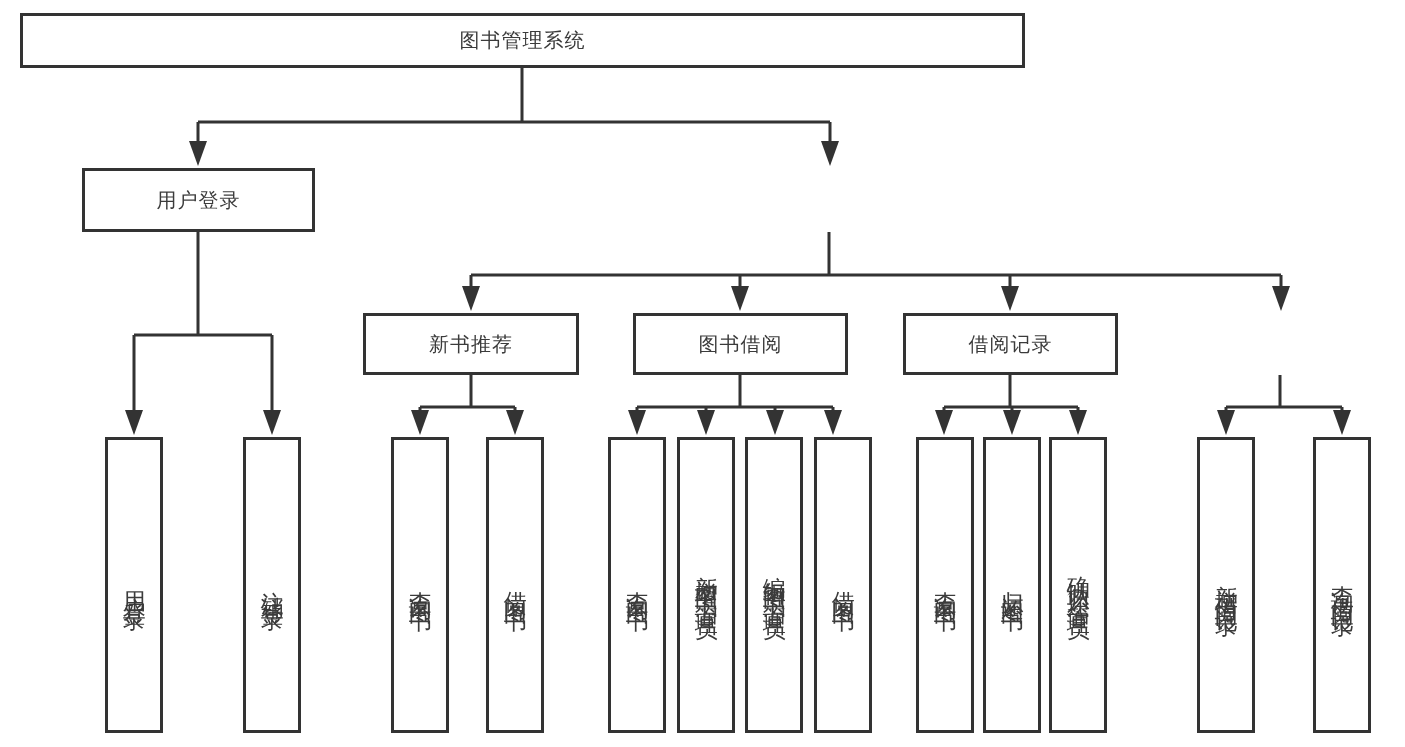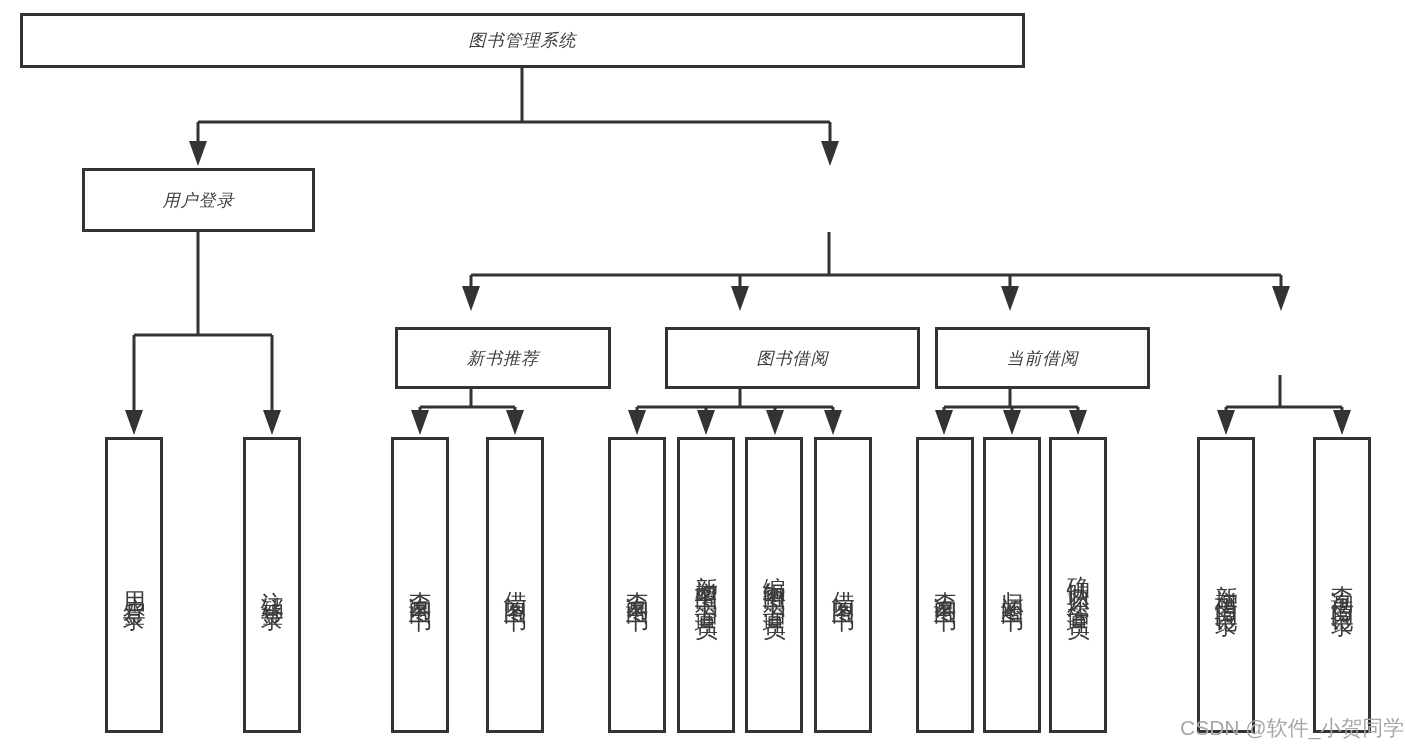--- a/index.html
+++ b/index.html
@@ -20,34 +20,33 @@
     position: absolute;
     box-sizing: border-box;
     background: #ffffff;
     border: 3px solid #333333;
     display: flex;
     align-items: center;
     justify-content: center;
     color: #3b3b3b;
   }
   .box.h span {
-    font-size: 17px;
+    font-size: 20px;
     letter-spacing: 1px;
     white-space: nowrap;
-    font-style: italic;
   }
   .box.v span {
     writing-mode: vertical-rl;
     font-size: 23px;
     line-height: 1.1;
     letter-spacing: 6px;
     white-space: nowrap;
   }
   .leaf { top: 437px; width: 58px; height: 296px; }
-  .lvl3 { top: 327px; height: 62px; margin-left: 32px; }
+  .lvl3 { top: 313px; height: 62px; }
   .lvl2 { top: 168px; height: 64px; }
   .watermark {
     position: absolute;
     left: 1180px;
     top: 714px;
     font-size: 21px;
     color: #a6a6a6;
     white-space: nowrap;
     z-index: 5;
   }
@@ -104,25 +103,25 @@
     <span>图书管理系统</span>
   </div>
 
   <div class="box h lvl2" style="left:82px; width:233px;">
     <span>用户登录</span>
   </div>
 
   <div class="box h lvl3" style="left:363px; width:216px;">
     <span>新书推荐</span>
   </div>
-  <div class="box h lvl3" style="left:633px; width:255px;">
+  <div class="box h lvl3" style="left:633px; width:215px;">
     <span>图书借阅</span>
   </div>
   <div class="box h lvl3" style="left:903px; width:215px;">
-    <span>当前借阅</span>
+    <span>借阅记录</span>
   </div>
 
   <div class="box v leaf" style="left:105px;">
     <span>用户登录</span>
   </div>
   <div class="box v leaf" style="left:243px;">
     <span>注销登录</span>
   </div>
 
   <div class="box v leaf" style="left:391px;">
@@ -155,15 +154,14 @@
     <span>确认归还（管理员）</span>
   </div>
 
   <div class="box v leaf" style="left:1197px;">
     <span>新增借阅记录</span>
   </div>
   <div class="box v leaf" style="left:1313px;">
     <span>查询借阅记录</span>
   </div>
 
-  <div class="watermark">CSDN @软件_小贺同学</div>
 
 </div>
 
 </body></html>

